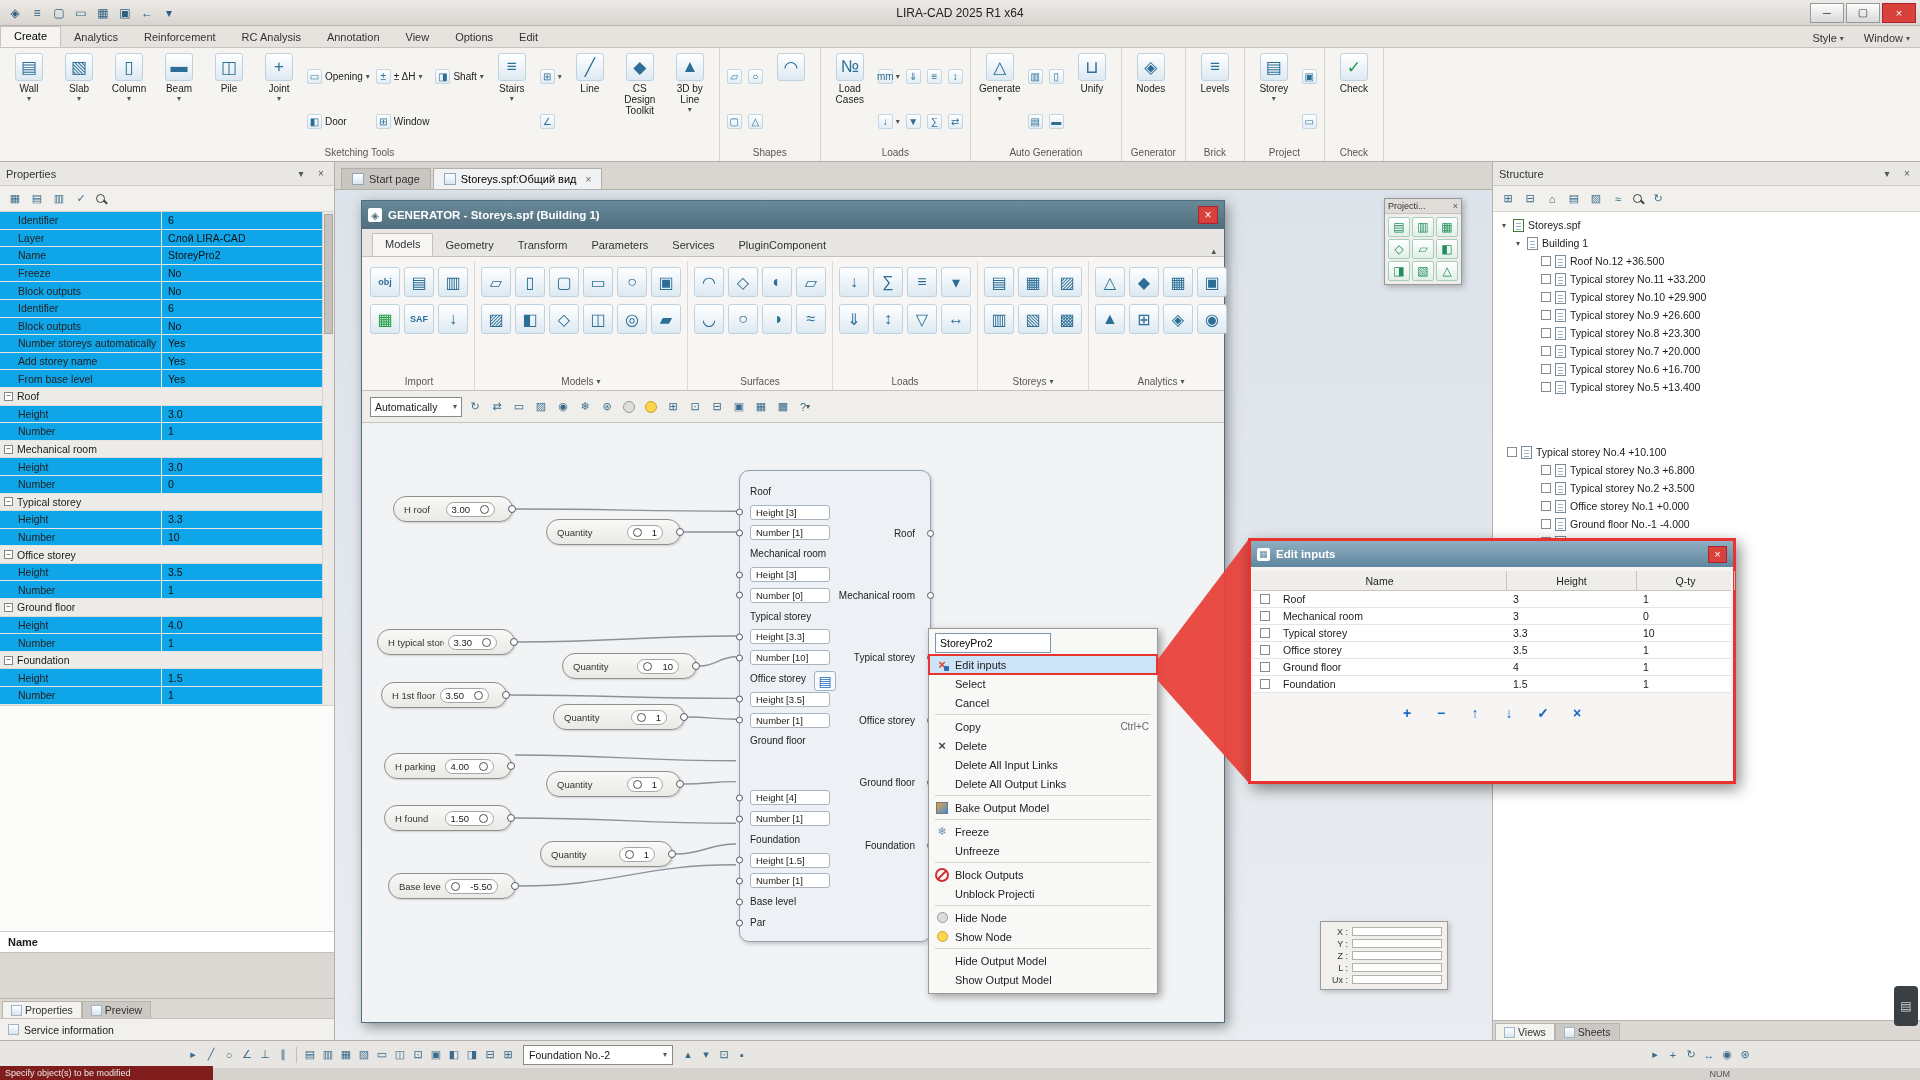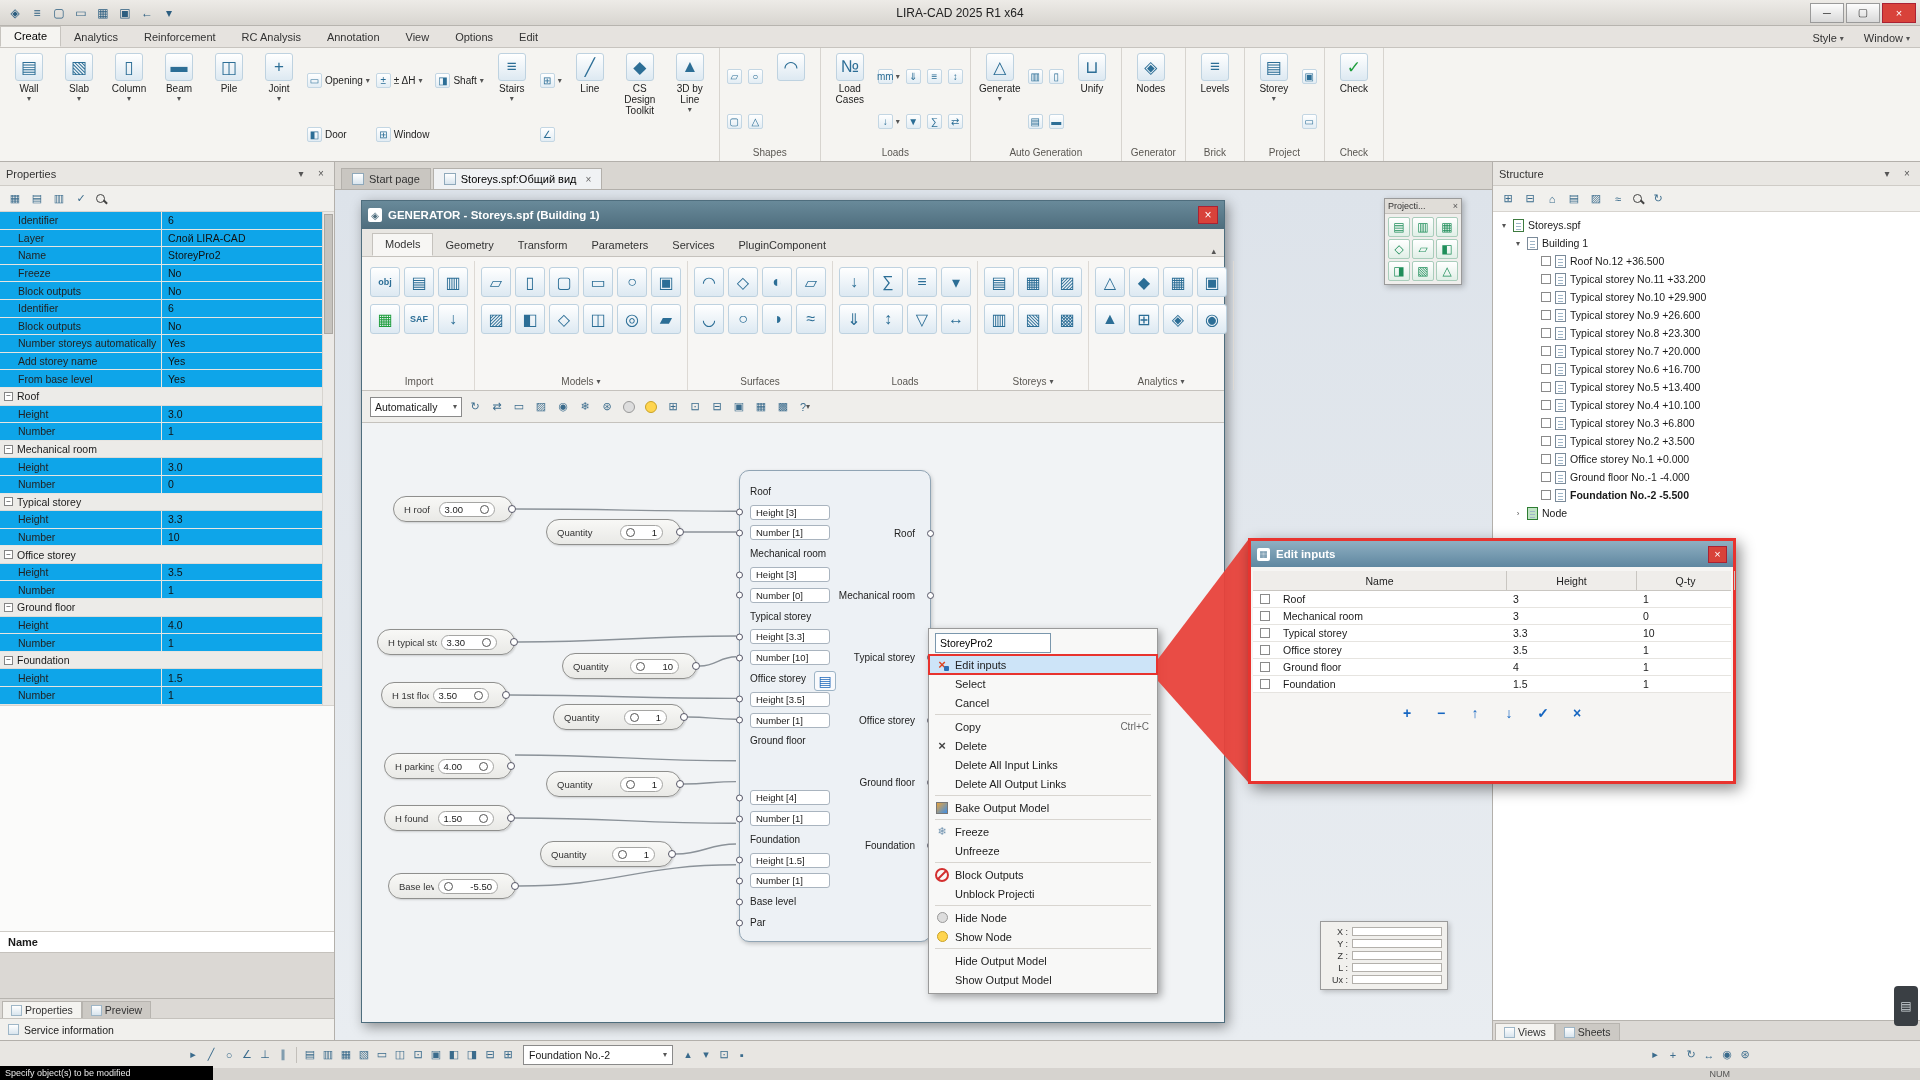--- a/index.html
+++ b/index.html
@@ -93,21 +93,21 @@
   .gsel { width:92px; height:20px; border:1px solid #8a8a8a; background:#fff; display:flex; align-items:center; justify-content:space-between; padding:0 4px; font-size:10.5px; }
   .bulb { width:12px; height:12px; border-radius:50%; border:1px solid #999; background:#ddd; }
   .bulb.on { background:#ffd54f; border-color:#c9a227; }
   .gen-canvas { position:absolute; left:0; right:0; top:222px; bottom:0; background:#f1f3f5; overflow:hidden; }
   svg.wires { position:absolute; inset:0; z-index:1; }
   .wire { stroke:#8b9299; stroke-width:1.4; fill:none; }
 
   
   .gnode { position:absolute; z-index:2; height:26px; background:linear-gradient(#f8f8f6,#e9e9e6); border:1px solid #8f8f8d; border-radius:13px; display:flex; align-items:center; padding:0 17px 0 10px; gap:4px; box-shadow:1px 1px 2px rgba(0,0,0,.15); }
   .nlbl { font-size:9.5px; color:#333; white-space:nowrap; overflow:hidden; flex:1; }
-  .nfield { display:flex; align-items:center; gap:17px; background:#fff; border:1px solid #a5a5a3; border-radius:9px; padding:1px 5px; font-size:9.5px; }
+  .nfield { display:flex; align-items:center; gap:10px; background:#fff; border:1px solid #a5a5a3; border-radius:9px; padding:1px 5px; font-size:9.5px; }
   .knob { width:9px; height:9px; border:1.5px solid #555; border-radius:50%; background:#fff; }
   .odot { position:absolute; right:-4px; top:50%; transform:translateY(-50%); width:8px; height:8px; border-radius:50%; background:#fff; border:1px solid #556; }
 
   
   .gblock { position:absolute; z-index:2; background:#edf1f5; border:1px solid #90a4b4; border-radius:10px; box-shadow:1px 2px 4px rgba(0,0,0,.2); }
   .brow { position:relative; display:flex; align-items:center; }
   .bsec { padding-left:10px; font-size:10px; color:#222; }
   .bfld { display:inline-block; background:#fff; border:1px solid #a9b4bf; border-radius:3px; padding:1px 5px; margin-left:10px; font-size:9.5px; min-width:80px; color:#222; }
   .plbl2 { padding-left:10px; font-size:10px; color:#222; }
   .idot { position:absolute; left:-4px; top:50%; transform:translateY(-50%); width:7px; height:7px; border-radius:50%; background:#fff; border:1px solid #556; }
@@ -174,21 +174,21 @@
   .ed-footer { display:flex; align-items:center; justify-content:center; gap:16px; margin-top:12px; }
   .fic { color:#1666c1; font-size:14px; font-weight:bold; width:18px; text-align:center; }
 
   
   .statusbar { position:absolute; left:0; right:0; top:1040px; height:28px; background:#e8e6e2; border-top:1px solid #b3b0ab; display:flex; align-items:center; padding:0 6px; z-index:15; }
   .sspacer { width:178px; }
   .ssep { width:1px; height:16px; background:#c2bfba; margin:0 4px; }
   .ssel { width:150px; height:20px; border:1px solid #8a8a8a; background:#fff; display:flex; align-items:center; justify-content:space-between; padding:0 5px; font-size:10.5px; margin:0 6px; }
   .statusbar .grow { flex:1; }
   .bottomstrip { position:absolute; left:0; right:0; top:1068px; height:12px; background:#d6d3cf; z-index:15; display:flex; align-items:center; }
-  .hintbox { position:absolute; left:0; top:-2px; width:213px; height:14px; background:#000000; color:#e8e8e8; font-size:9px; display:flex; align-items:center; padding:0 5px; }
+  .hintbox { position:absolute; left:0; top:-2px; width:213px; height:14px; background:#7f1d1d; color:#e8e8e8; font-size:9px; display:flex; align-items:center; padding:0 5px; }
   .numtxt { margin-left:auto; margin-right:190px; font-size:9px; color:#555;padding-left:16px; }
   .corner-btn { position:absolute; right:2px; top:986px; width:24px; height:40px; background:#3a3f44; border-radius:4px; color:#cfd4d9; display:flex; align-items:center; justify-content:center; font-size:12px; z-index:16; }
 </style>
 </head>
 <body>
 
 <div class="titlebar">
   <div style="display:flex;align-items:center;">
       <span class="qicon">◈</span>
       <span class="qicon">≡</span>
@@ -309,20 +309,21 @@
           <div class="rbtn-big">
             <span class="bico">◆</span>
             <span class="blbl">CS Design Toolkit</span>
           </div>
           <div class="rbtn-big">
             <span class="bico">▲</span>
             <span class="blbl">3D by Line</span>
             <span class="dd">▾</span>
           </div>
         </div>
+        <div class="rgroup-label">Sketching Tools</div>
       </div>
       <div class="rgroup">
         <div class="rgroup-items">
           <div class="smalls">
             <div class="rbtn-small">
               <span class="sico">▱</span>
             </div>
             <div class="rbtn-small">
               <span class="sico">▢</span>
             </div>
@@ -1139,21 +1140,21 @@
         <span class="cb"></span>
         <span class="tico storey-doc-icon"></span>
         <span class="tlbl">Typical storey No.6 +16.700</span>
       </div>
       <div class="trow" style="padding-left: 34px;">
         <span class="caret"></span>
         <span class="cb"></span>
         <span class="tico storey-doc-icon"></span>
         <span class="tlbl">Typical storey No.5 +13.400</span>
       </div>
-      <div class="trow" style="padding-left: 34px;">
+      <div class="trow" style=" margin-top: 47px;">
         <span class="caret"></span>
         <span class="cb"></span>
         <span class="tico storey-doc-icon"></span>
         <span class="tlbl">Typical storey No.4 +10.100</span>
       </div>
       <div class="trow" style="padding-left: 34px;">
         <span class="caret"></span>
         <span class="cb"></span>
         <span class="tico storey-doc-icon"></span>
         <span class="tlbl">Typical storey No.3 +6.800</span>

